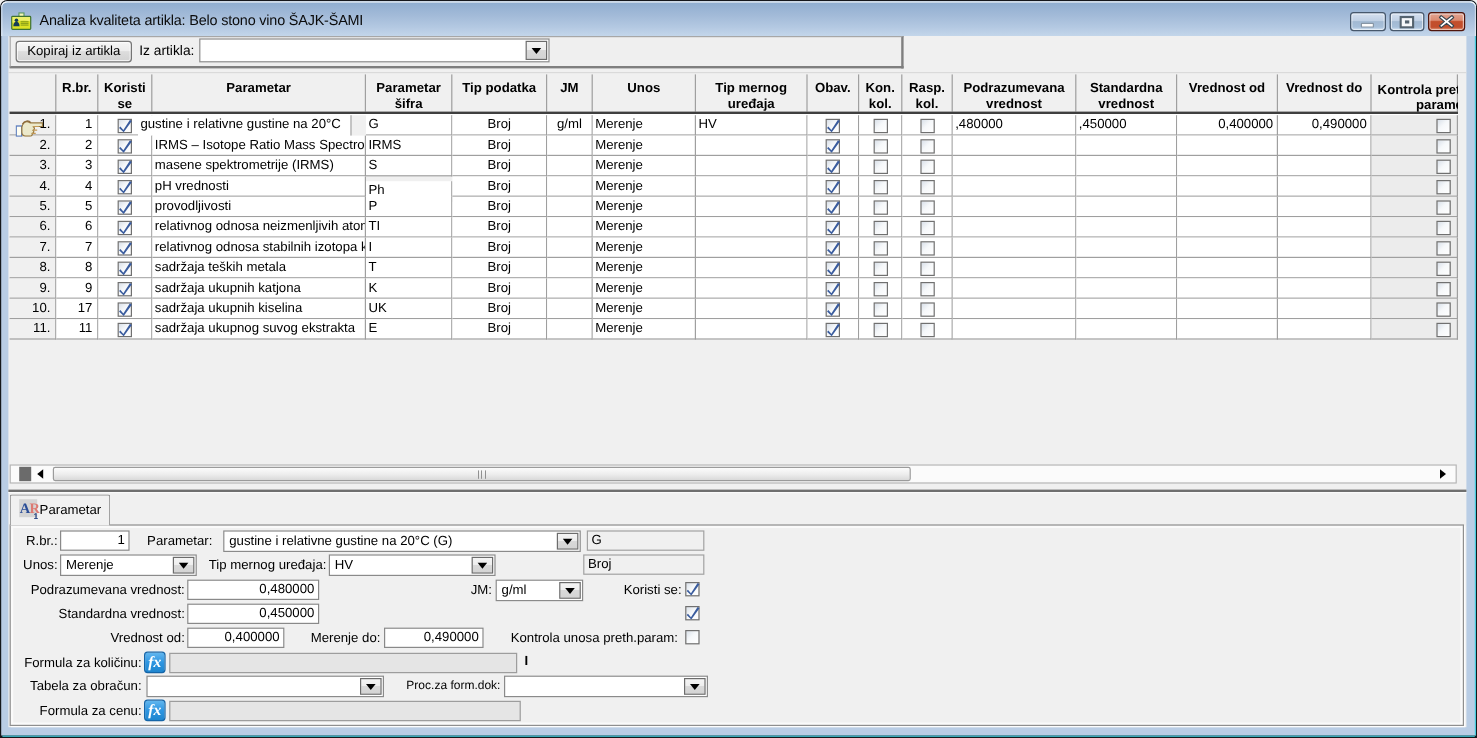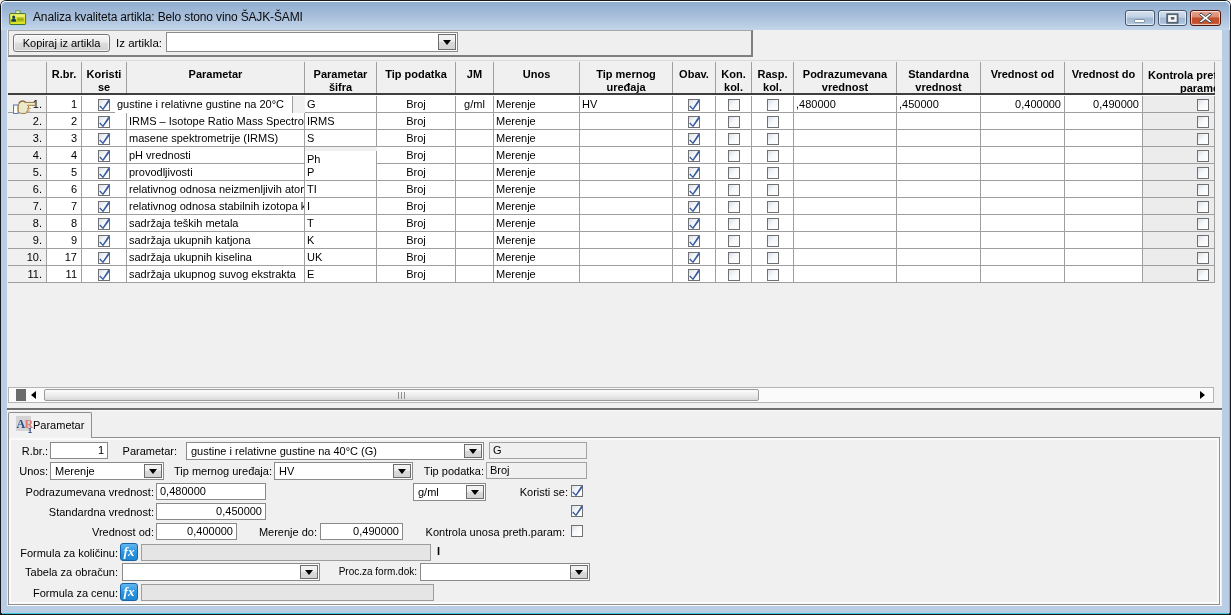--- a/index.html
+++ b/index.html
@@ -475,38 +475,38 @@
 <rect x="1" y="1" width="15" height="15" fill="#d4d4d4"></rect>
 <text x="1.5" y="12.5" font-family="Liberation Serif" font-weight="bold" font-size="12" fill="#2a4d97">A</text>
 <text x="9.5" y="12.5" font-family="Liberation Serif" font-weight="bold" font-size="12" fill="#dd7a72">R</text>
 <text x="13" y="17.5" font-family="Liberation Sans" font-weight="bold" font-size="7" fill="#1b3a7a">1</text>
 </svg>
 <div class="lbl" style="left:33px;top:419px;z-index:6">Parametar</div>
 <div class="lb" style="left:-252px;width:300px;top:445px;font-size:11px">R.br.:</div>
 <div class="tb" style="left:50px;top:442px;width:58px;height:17px;text-align:right;padding:0 3px;line-height:15px">1</div>
 <div class="lb" style="left:-123px;width:300px;top:445px;font-size:11px">Parametar:</div>
 <div class="combo" style="left:186px;top:442px;width:298px;height:18px">
-      <span class="cval">gustine i relativne gustine na 40°C (G)</span>
+      <span class="cval">gustine i relativne gustine na 20°C (G)</span>
       <span class="cbtn"></span>
     </div>
 <div class="tb ro" style="left:489px;top:442px;width:98px;height:17px;text-align:left;padding:0 3px;line-height:15px">G</div>
 <div class="lb" style="left:-252px;width:300px;top:465px;font-size:11px">Unos:</div>
 <div class="combo" style="left:50px;top:462px;width:114px;height:18px">
       <span class="cval">Merenje</span>
       <span class="cbtn"></span>
     </div>
 <div class="lb" style="left:-28px;width:300px;top:465px;font-size:11px">Tip mernog uređaja:</div>
 <div class="combo" style="left:274px;top:462px;width:139px;height:18px">
       <span class="cval">HV</span>
       <span class="cbtn"></span>
     </div>
-<div class="lb" style="left:184px;width:300px;top:465px;font-size:11px">Tip podatka:</div>
 <div class="tb ro" style="left:486px;top:462px;width:101px;height:17px;text-align:left;padding:0 3px;line-height:15px">Broj</div>
 <div class="lb" style="left:-146px;width:300px;top:486px;font-size:11px">Podrazumevana vrednost:</div>
-<div class="tb" style="left:156px;top:483px;width:110px;height:17px;text-align:left;padding:0 3px;line-height:15px">0,480000</div>
+<div class="tb" style="left:156px;top:483px;width:110px;height:17px;text-align:right;padding:0 3px;line-height:15px">0,480000</div>
+<div class="lb" style="left:110px;width:300px;top:486px;font-size:11px">JM:</div>
 <div class="combo" style="left:413px;top:483px;width:73px;height:18px">
       <span class="cval">g/ml</span>
       <span class="cbtn"></span>
     </div>
 <div class="lb" style="left:268px;width:300px;top:486px;font-size:11px">Koristi se:</div>
 <span class="cb" style="left:571px;top:485px">
       <svg width="13" height="14" viewBox="0 0 13 14">
         <path d="M2.3 7.4 L4.8 10.3 L10.3 1.8 L11.9 2.9 L5.1 12.3 L1.2 8.6 Z" fill="#3a5c9e"></path>
       </svg>
     </span>

